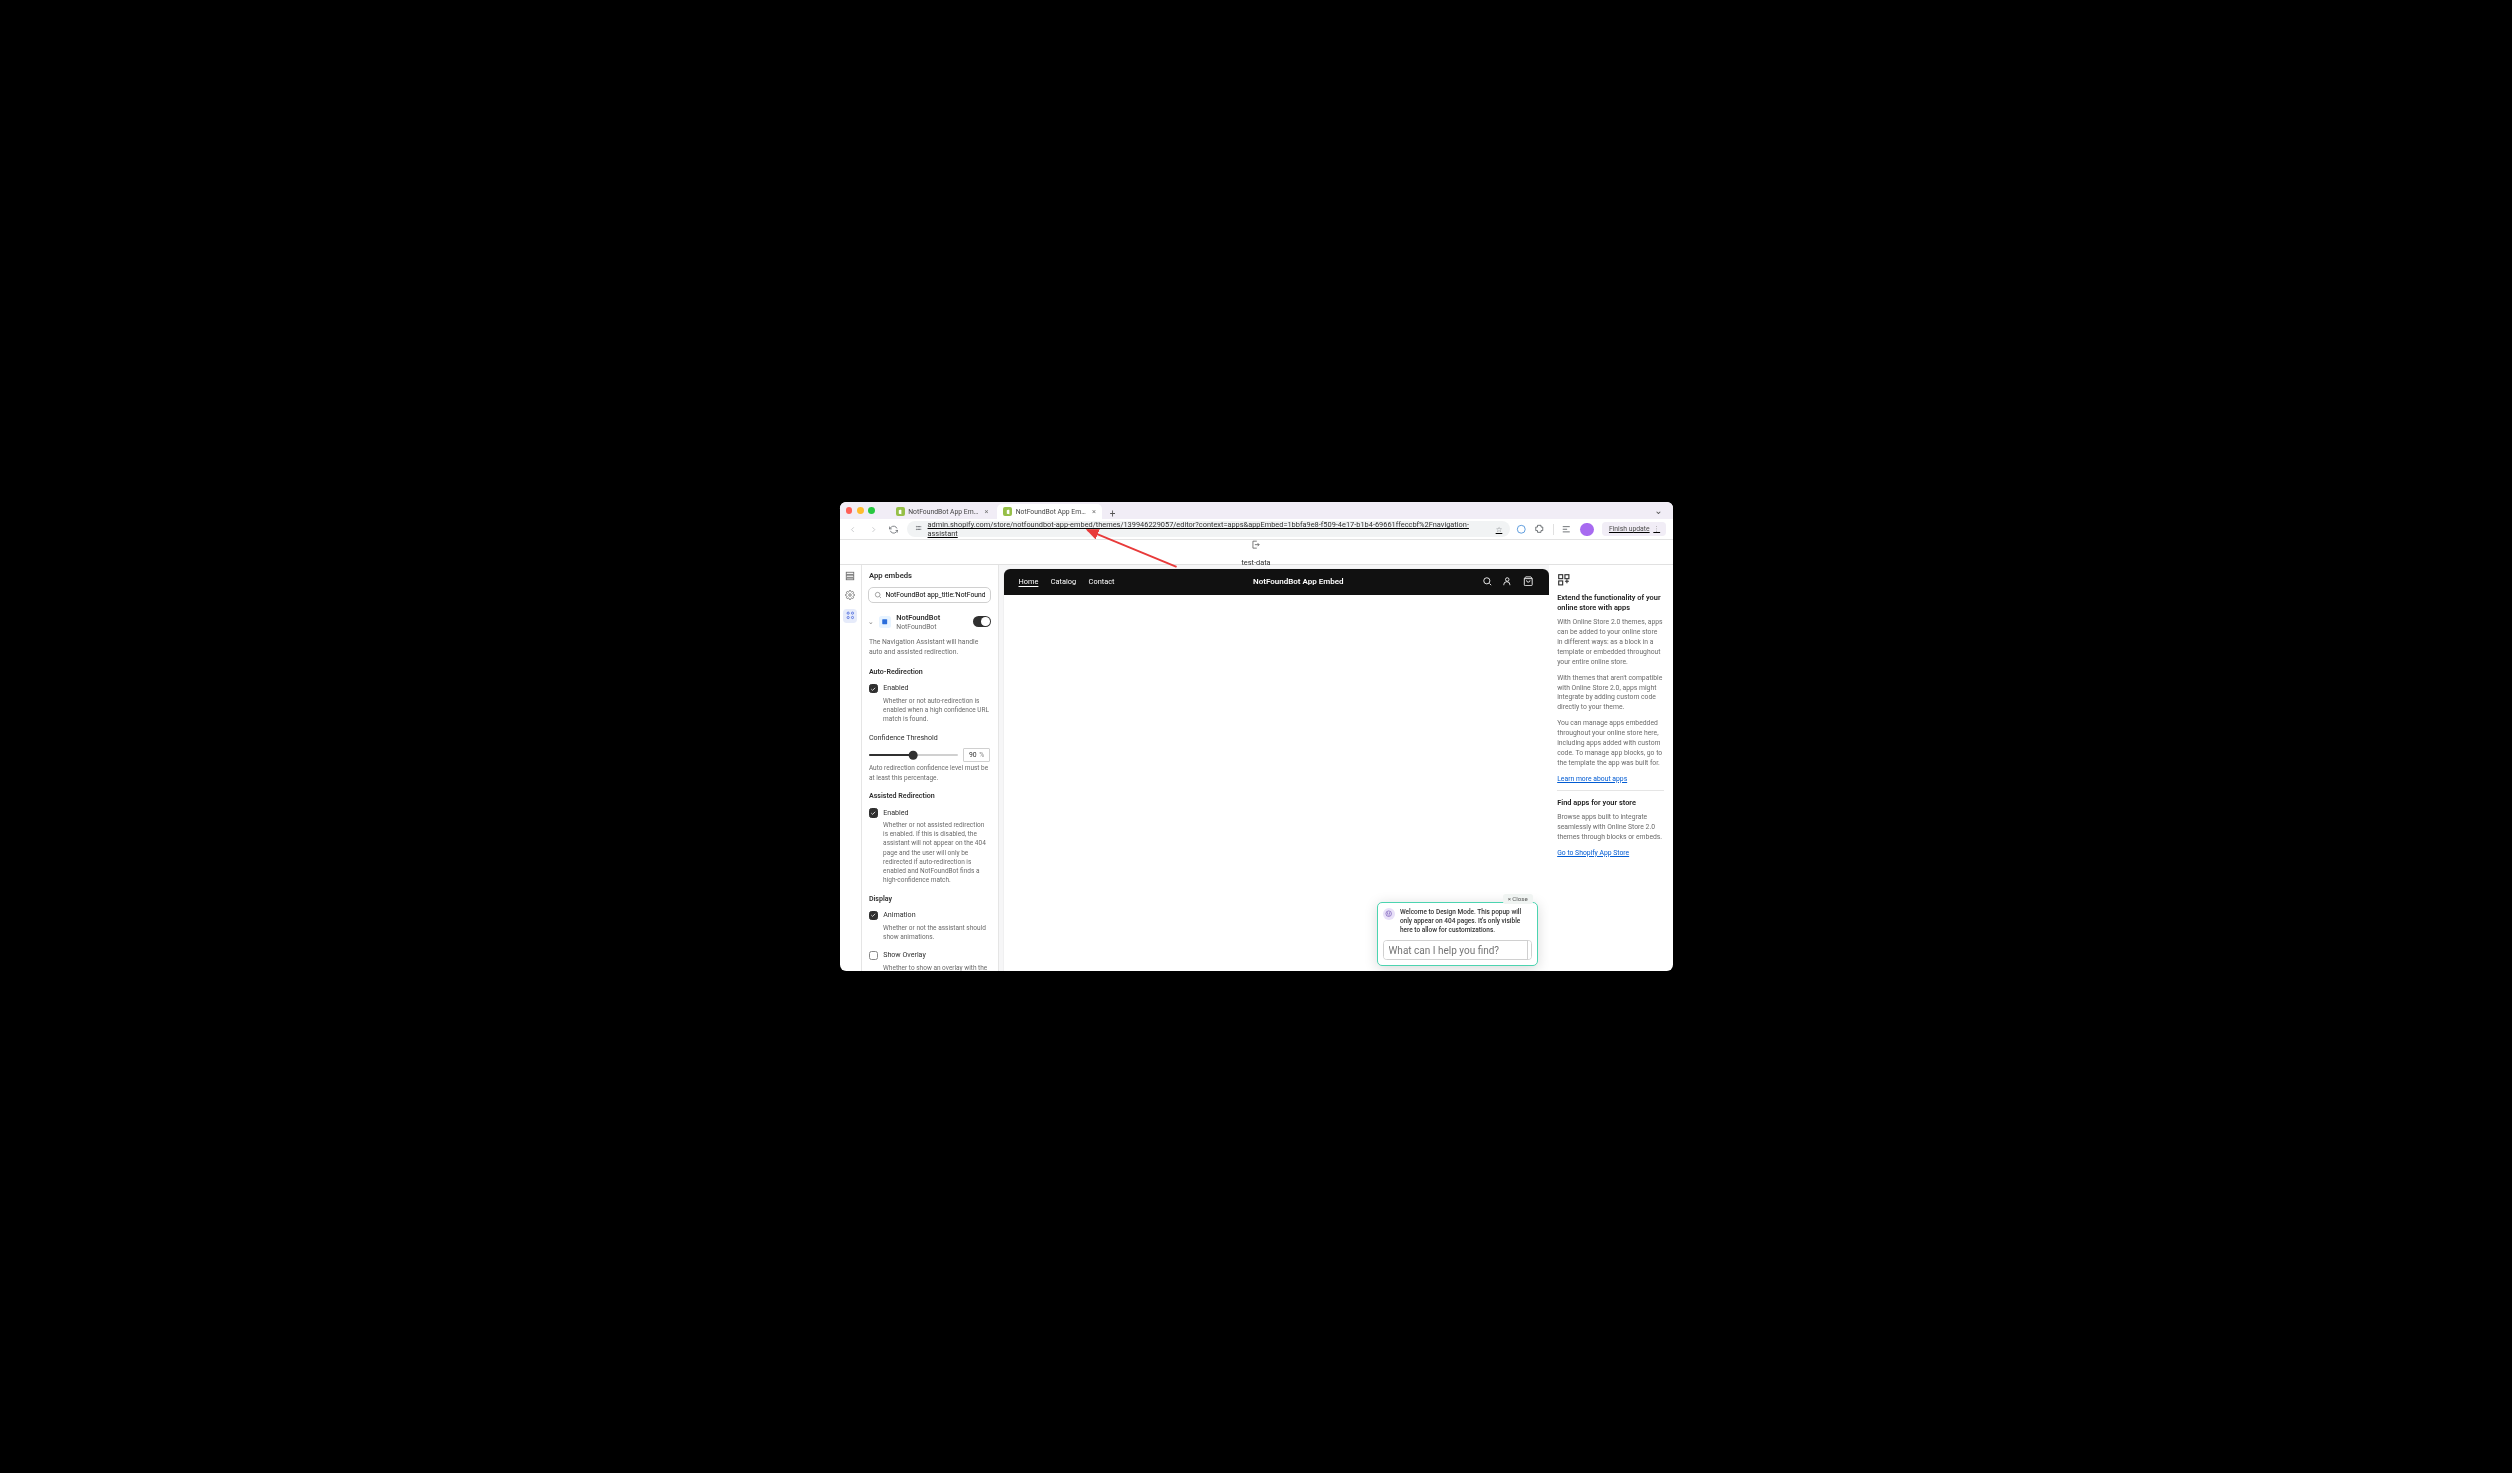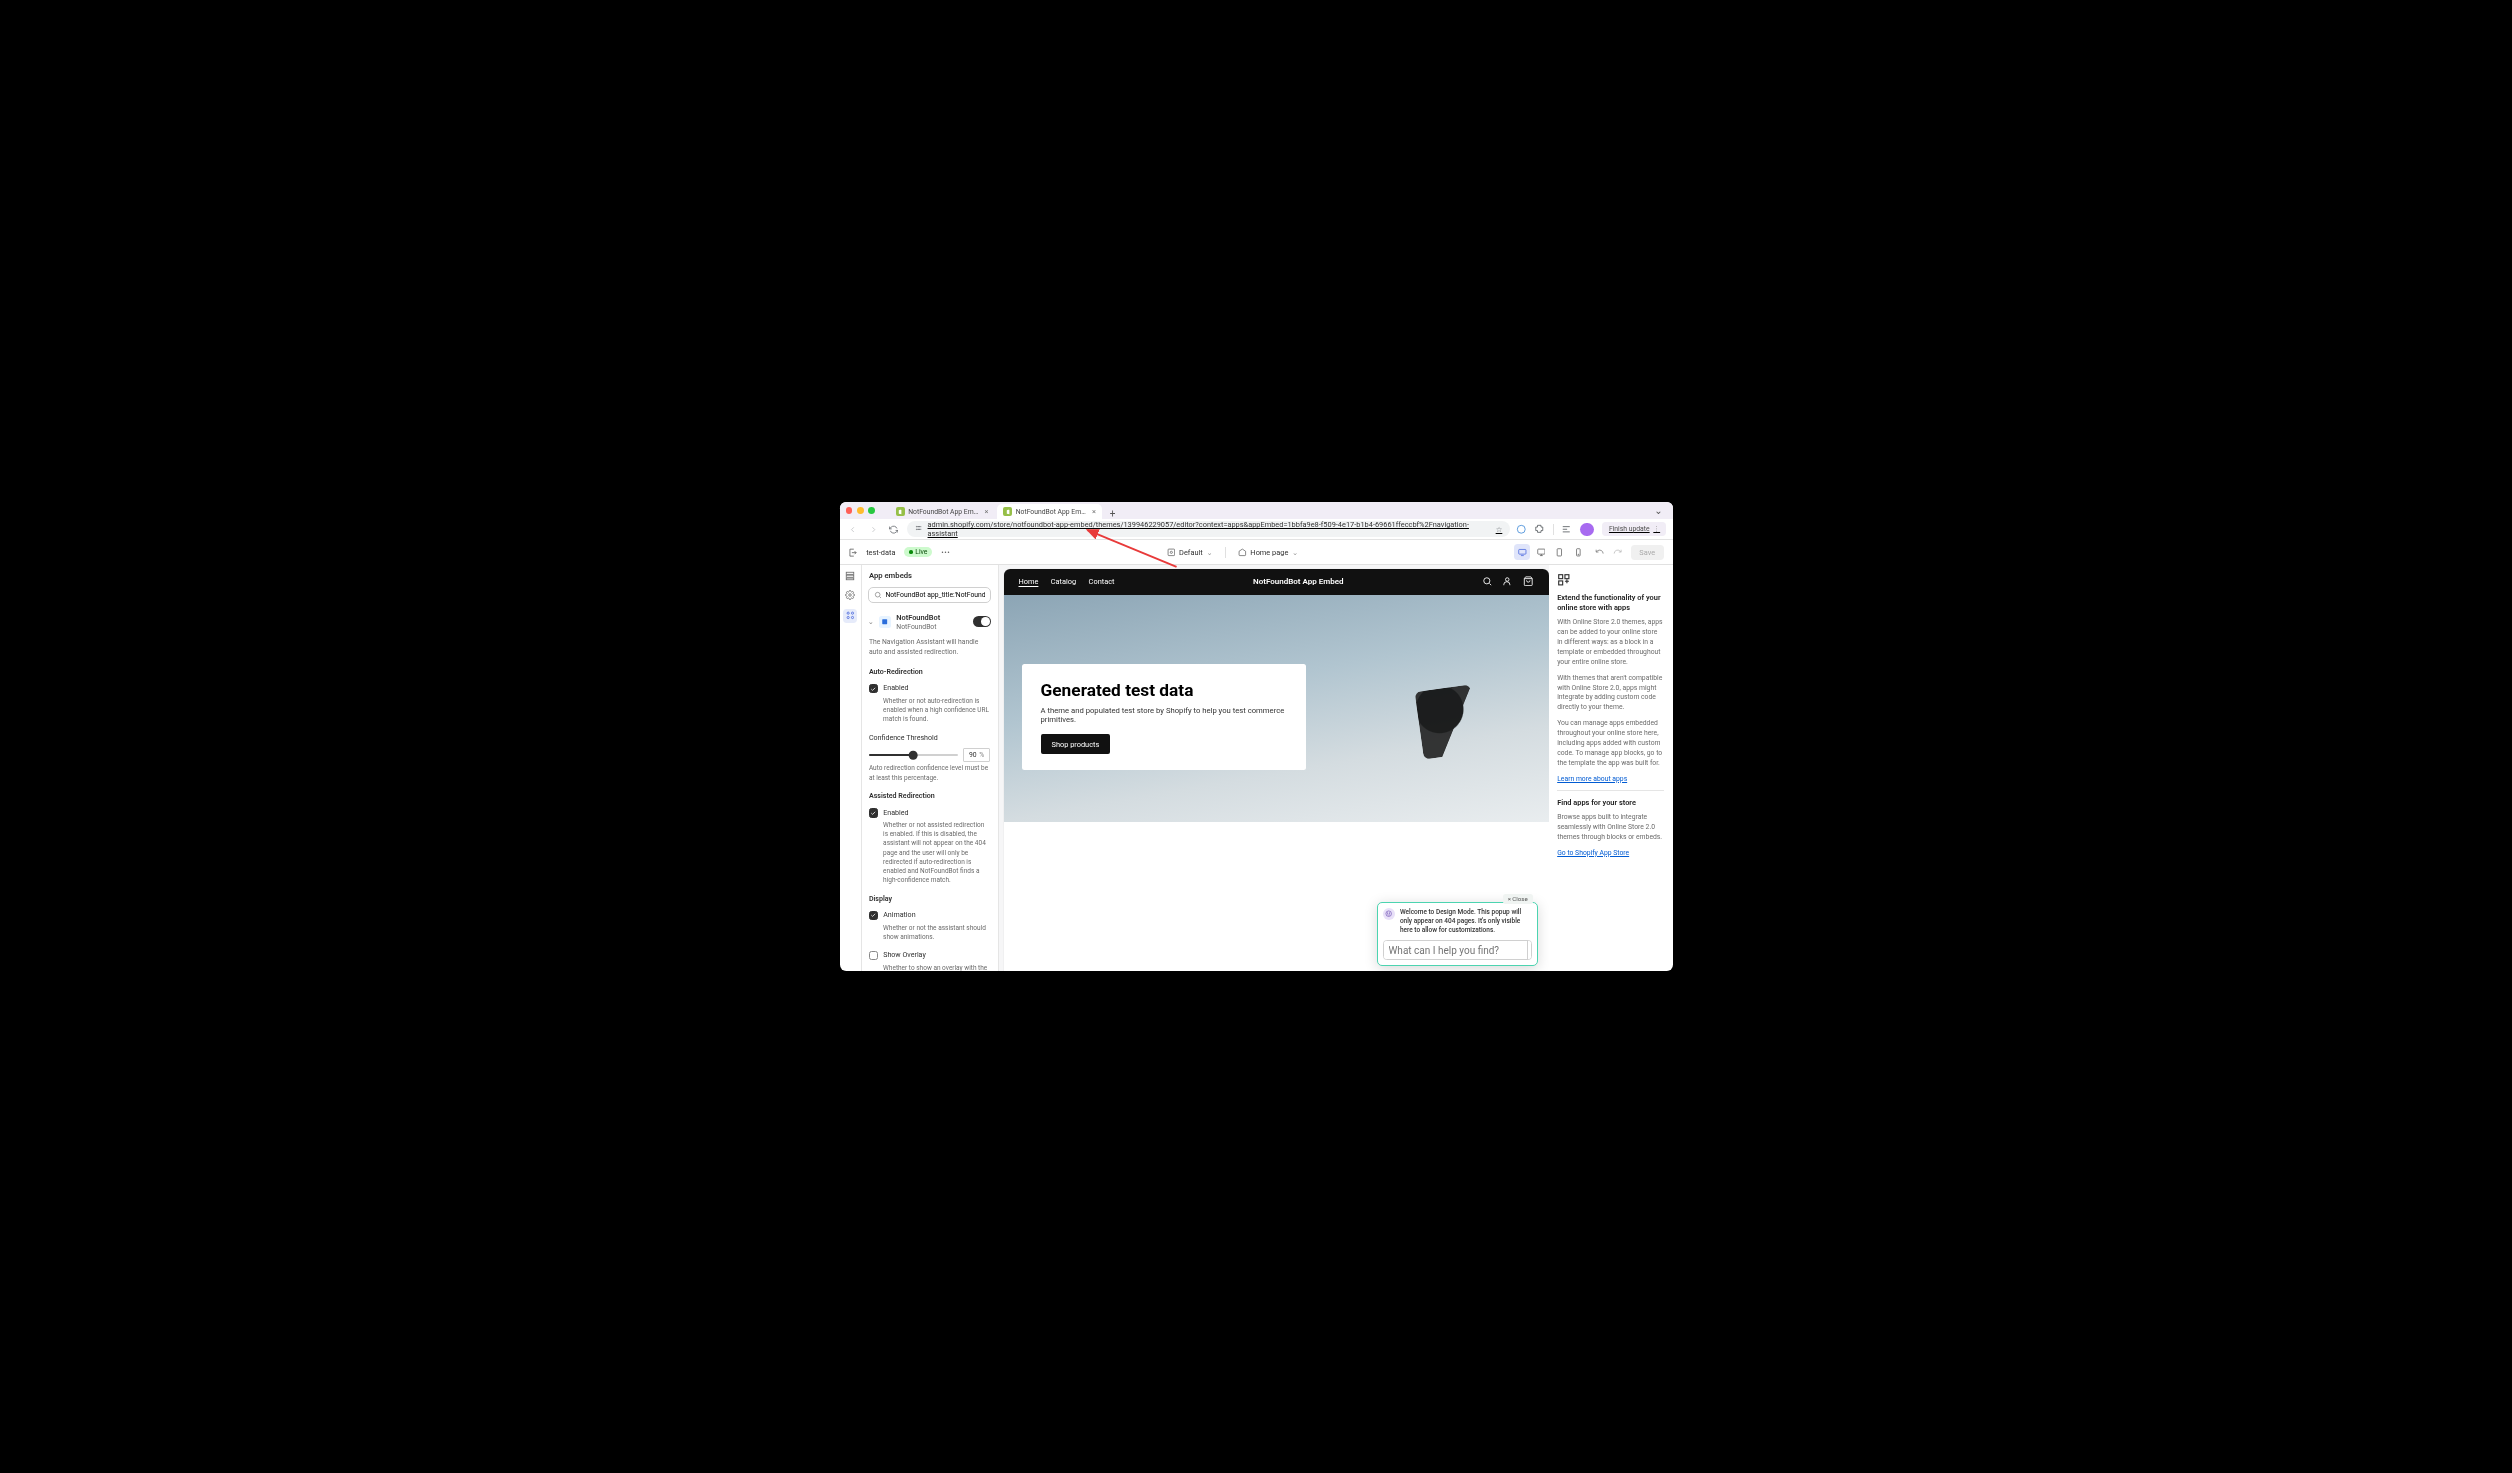--- a/index.html
+++ b/index.html
@@ -26,21 +26,21 @@
 .navbtn.dis{opacity:.4;}
 .urlfield { flex:1; background:#f1f3f4; border-radius:10px; height:16px; display:flex; align-items:center; padding:0 7.4px; gap:5px; font-size:7.4px; color:#333; }
 .urlfield .lock{color:#5f6368;}
 .rbtns { display:flex; align-items:center; gap:8px; }
 .rbtns .ic{color:#5f6368;display:flex;}
 .rbtns .ic svg{width:10.5px;height:10.5px;}
 .avatar { width:13.6px; height:13.6px; border-radius:50%; background:#a76af0; display:flex; align-items:center; justify-content:center; color:#fff; font-size:6.2px; }
 .finish { background:#f1edf6; border-radius:3.7px; padding:3.1px 6.2px 3.1px 7.4px; font-size:6.8px; color:#4a4a4a; display:flex; align-items:center; gap:3.7px; }
 
 
-.apptbar { height:25px; display:flex; align-items:center; padding:0 8.7px; gap:8.7px; border-bottom:0.6px solid #e1e1e1; font-size:7.4px; color:#303030; }
+.apptbar { height:25px; display:flex; align-items:center; padding:0 8.7px; gap:8.7px; border-bottom:0.6px solid #e1e1e1; font-size:7.4px; color:#303030;flex-direction:column; }
 .apptbar .bk{color:#555;display:flex;}
 .apptbar .live{ background:#cdfacd; color:#084b08; padding:1.2px 5px; border-radius:6.2px; font-size:6.8px; display:inline-flex; align-items:center; gap:2.5px; }
 .apptbar .live::before{content:""; width:3.7px;height:3.7px;border-radius:50%;background:#0a8a0a;}
 .apptbar .dots{color:#666;letter-spacing:0.6px;}
 .apptbar .center{margin-left:auto;margin-right:auto;display:flex;align-items:center;gap:12.4px;}
 .apptbar .sel{display:flex;align-items:center;gap:3.7px;color:#303030;}
 .apptbar .sel svg{width:8.7px;height:8.7px;color:#5c5c5c;}
 .apptbar .devbtns{display:flex;align-items:center;gap:2.5px;}
 .apptbar .devbtns span{width:16px;height:16px;display:flex;align-items:center;justify-content:center;border-radius:3.7px;color:#555;}
 .apptbar .devbtns span.act{background:#e0e5fa;color:#3b5bdb;}
@@ -400,27 +400,20 @@
             <span><svg viewBox="0 0 24 24" fill="none" stroke="currentColor" stroke-width="2">
                   <circle cx="12" cy="8" r="4"></circle>
                   <path d="M4 21v-1a7 7 0 0 1 14 0v1"></path>
                 </svg></span>
             <span><svg viewBox="0 0 24 24" fill="none" stroke="currentColor" stroke-width="2">
                   <path d="M6 2L3 6v14a2 2 0 0 0 2 2h14a2 2 0 0 0 2-2V6l-3-4z"></path>
                   <path d="M3 6h18M16 10a4 4 0 0 1-8 0"></path>
                 </svg></span>
           </div>
         </div>
-        <div class="hero">
-          <div class="hero-card">
-            <h1>Generated test data</h1>
-            <p>A theme and populated test store by Shopify to help you test commerce primitives.</p>
-            <span class="btn">Shop products</span>
-          </div>
-        </div>
 
         <div class="chatbox">
           <span class="close">× <span>Close</span></span>
           <div class="msg">
             <span class="bot">
                 <svg viewBox="0 0 24 24" fill="none" stroke="currentColor" stroke-width="2">
                   <circle cx="12" cy="12" r="9"></circle>
                   <circle cx="9" cy="10" r="1" fill="currentColor"></circle>
                   <circle cx="15" cy="10" r="1" fill="currentColor"></circle>
                   <path d="M8 15c1 1 2 1.5 4 1.5s3-.5 4-1.5"></path>

